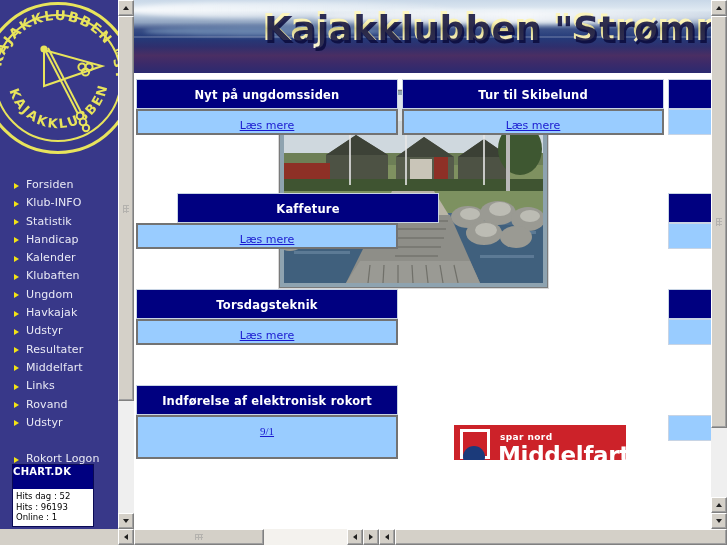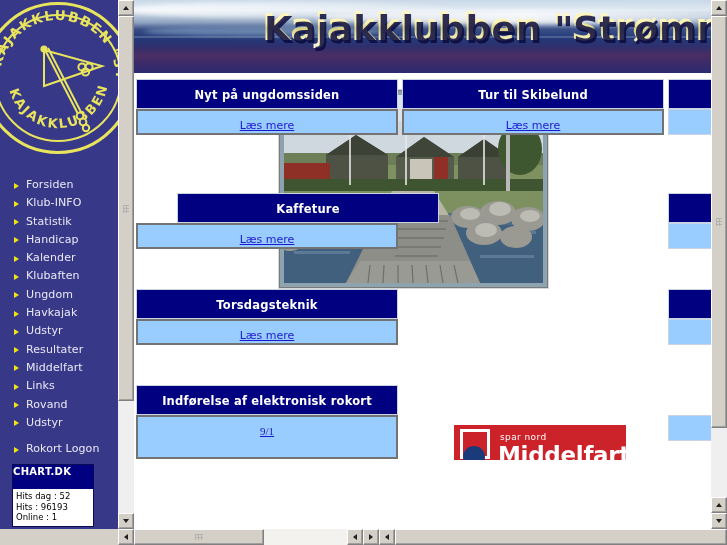--- a/index.html
+++ b/index.html
@@ -35,21 +35,21 @@
     position:relative;height:18.3px;line-height:18.3px;
     padding-left:26px;color:#e9e9f5;font-size:11px;
     letter-spacing:.1px;white-space:nowrap;cursor:pointer;
   }
   .navitem .bullet{
     position:absolute;left:14px;top:6.5px;width:0;height:0;
     border-left:5px solid #f2e315;
     border-top:3.5px solid transparent;
     border-bottom:3.5px solid transparent;
   }
-  .navitem.spaced{margin-top:8px;}
+  .navitem.spaced{margin-top:18px;}
 
   
   #chartbox{
     position:absolute;left:12px;top:464px;width:80px;
     border:1px solid #0a0a55;background:#ffffff;
   }
   #chartbox .cap{
     background:#000080;color:#ffffff;font-size:10px;font-weight:bold;
     letter-spacing:.3px;height:24px;line-height:14px;
   }
@@ -150,21 +150,21 @@
   #photo svg{display:block;}
 
   
   #sponsor{
     position:absolute;left:320px;top:425px;width:172px;height:35px;
     background:#cc2229;overflow:hidden;
   }
   #sponsor .sq{position:absolute;left:6px;top:4px;width:30px;height:30px;background:#ffffff;}
   #sponsor .sq:after{content:"";position:absolute;left:3px;top:3px;width:24px;height:24px;background:#cc2229;}
   #sponsor .disc{position:absolute;left:9px;top:21px;width:22px;height:22px;border-radius:50%;background:#1b3a7a;}
-  #sponsor .sn{position:absolute;left:46px;top:7px;color:#ffffff;font-size:9px;font-weight:normal;letter-spacing:.4px;}
+  #sponsor .sn{position:absolute;left:46px;top:7px;color:#ffffff;font-size:9px;font-weight:bold;letter-spacing:.4px;}
   #sponsor .mf{position:absolute;left:44px;top:17px;color:#ffffff;font-size:23px;font-weight:bold;letter-spacing:-.3px;}
 
   
   #innerHSB{position:absolute;left:118px;top:529px;width:261px;height:16px;background:#d4d0c8;}
   #innerHSB .lf{position:absolute;left:0;top:0;width:16px;height:16px;}
   #innerHSB .rt{position:absolute;right:0;top:0;width:16px;height:16px;}
   #innerHSB .th{position:absolute;left:16px;top:0;width:130px;height:16px;}
   #innerHSB .gap{position:absolute;left:146px;top:0;right:32px;height:16px;background:#f4f2ee;}
   #innerHSB .rt2{position:absolute;right:16px;top:0;width:16px;height:16px;}
 

